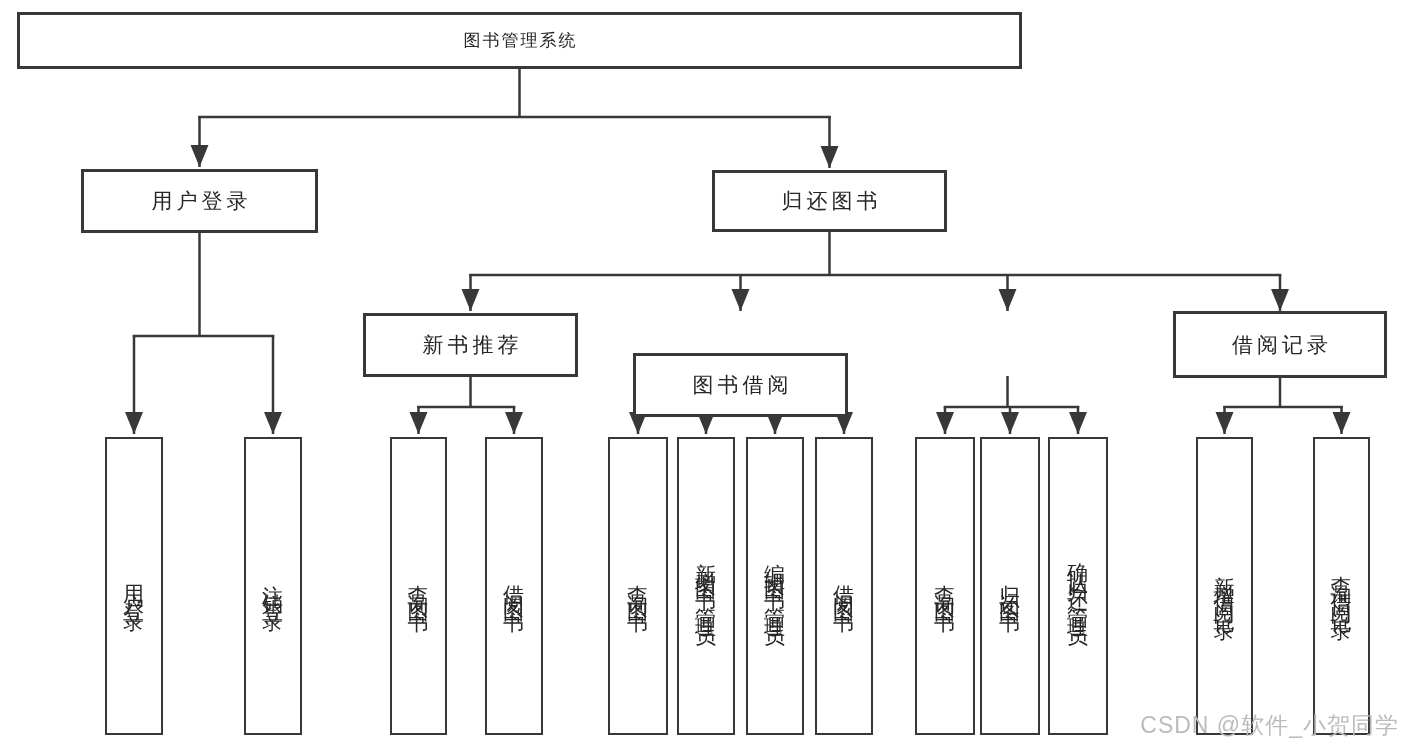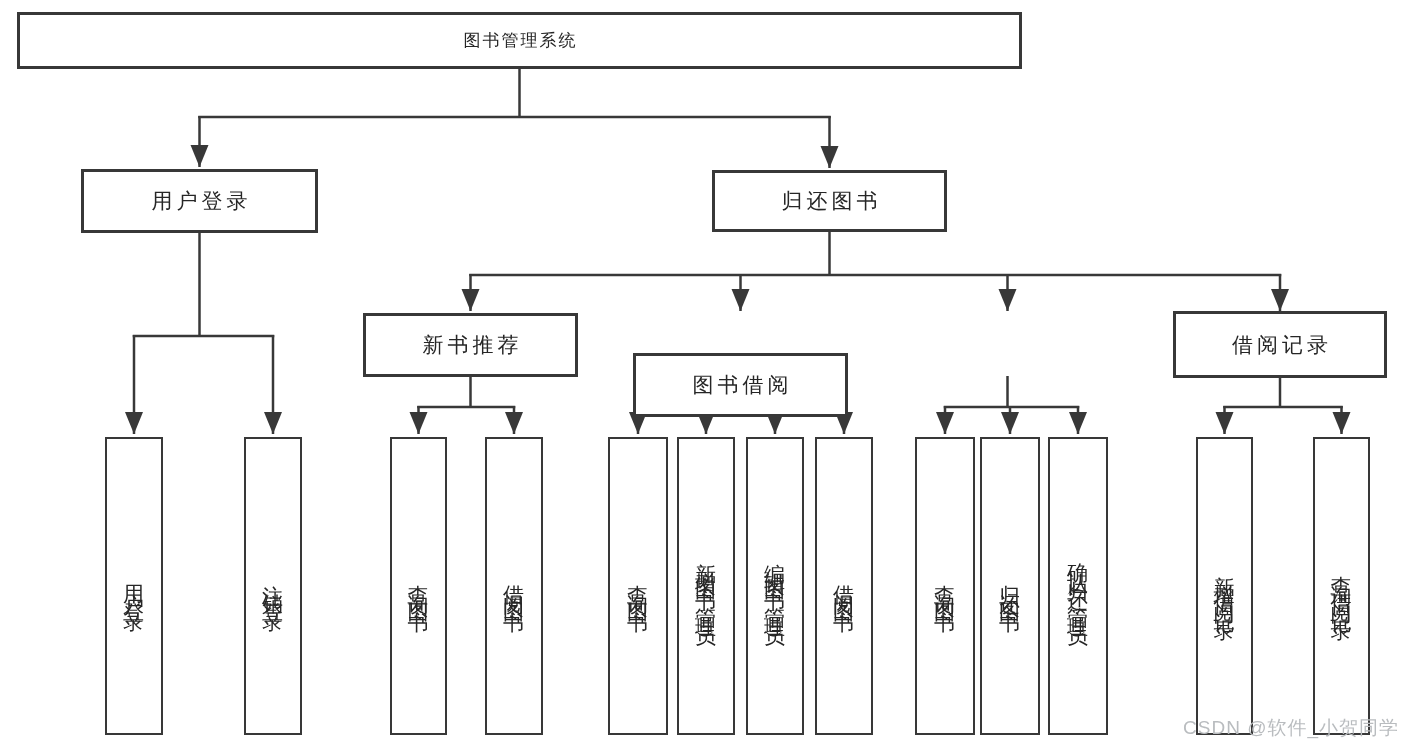--- a/index.html
+++ b/index.html
@@ -64,21 +64,21 @@
     font-size: 21px;
     letter-spacing: 9px;
     line-height: 1;
     white-space: nowrap;
   }
   .watermark {
     position: absolute;
     right: 6px;
     bottom: 6px;
     z-index: 5;
-    font-size: 19px;
+    font-size: 23px;
     color: #b9bcbf;
     letter-spacing: 1px;
     white-space: nowrap;
   }
 </style>
 </head>
 <body>
 
 <div id="stage">
 

